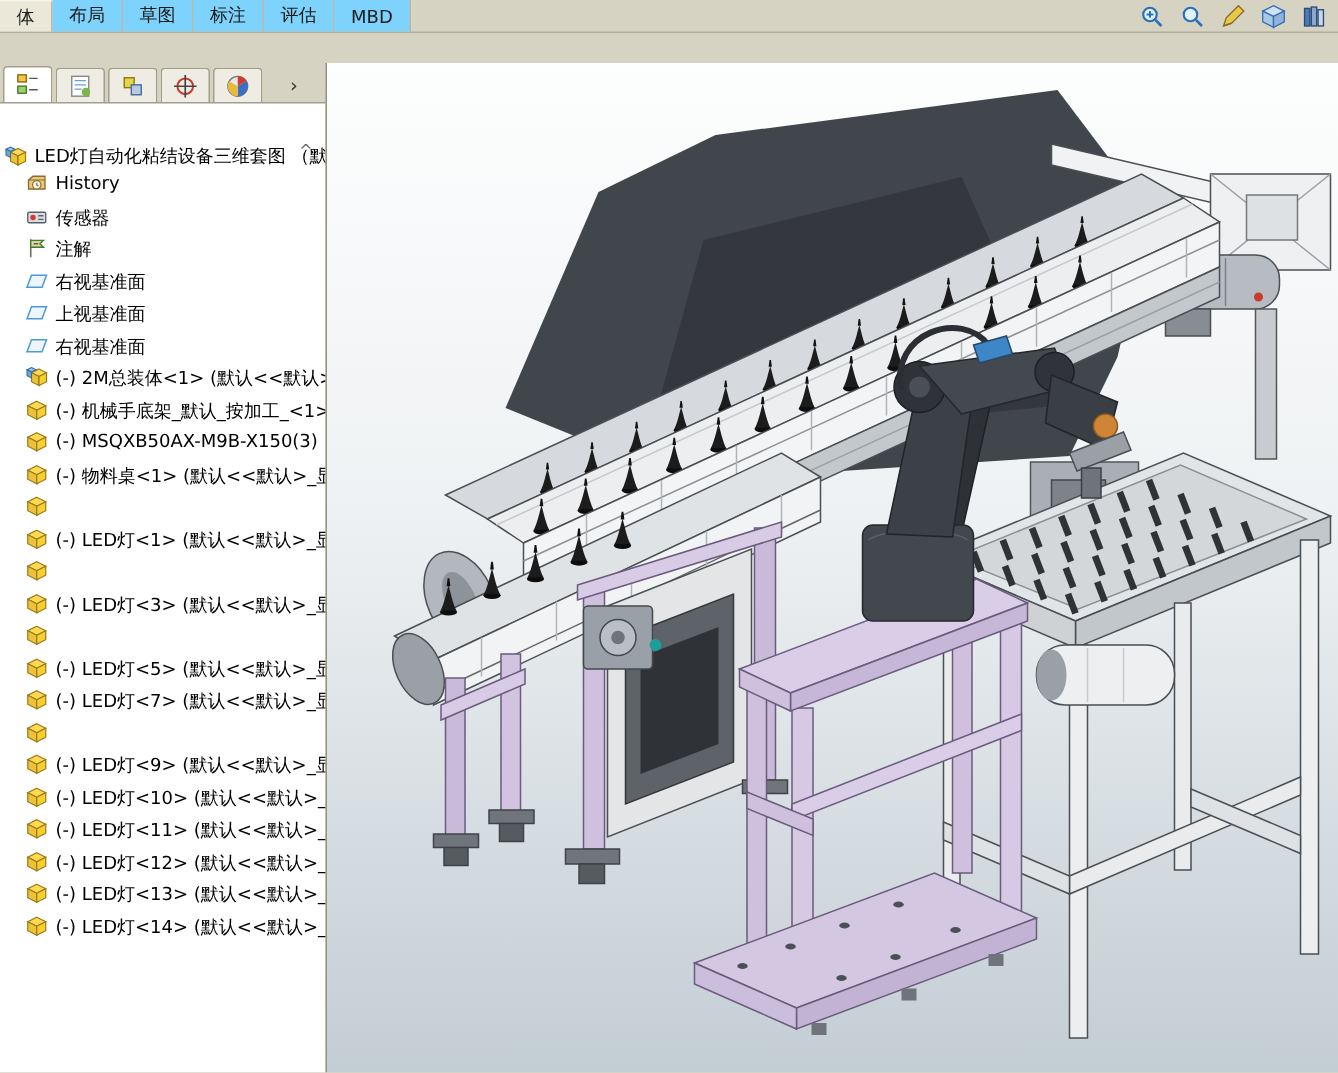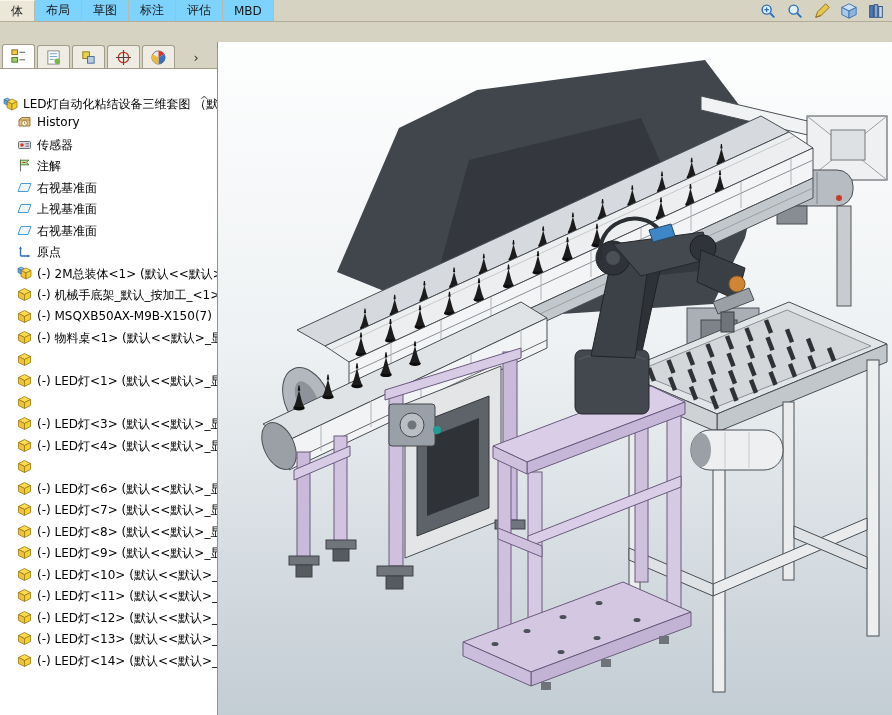--- a/index.html
+++ b/index.html
@@ -205,29 +205,20 @@
             <span class="ticon">
               <svg viewBox="0 0 15 15">
                 <polygon points="4,3.5 14,3.5 11,11.5 1,11.5" fill="#eaf4fb" fill-opacity="0.85" stroke="#4a9ad4" stroke-width="1"></polygon>
               </svg>
             </span>
             <span class="tlabel">右视基准面</span>
           </div>
           <div class="tree-row">
             <span class="ticon">
               <svg viewBox="0 0 15 15">
-                <path d="M3.5 12V4M3.5 12h8" fill="none" stroke="#2a6cc0" stroke-width="1.3"></path>
-                <path d="M3.5 2.2L2.1 4.8h2.8z M13.2 12l-2.6-1.4v2.8z" fill="#2a6cc0"></path>
-              </svg>
-            </span>
-            <span class="tlabel">原点</span>
-          </div>
-          <div class="tree-row">
-            <span class="ticon">
-              <svg viewBox="0 0 15 15">
                 <polygon points="9,2 14,4.5 9,7 4,4.5" fill="#ffd94e" stroke="#9a7a1a" stroke-width="0.8"></polygon>
                 <polygon points="4,4.5 9,7 9,13 4,10.5" fill="#ecc23a" stroke="#9a7a1a" stroke-width="0.8"></polygon>
                 <polygon points="14,4.5 9,7 9,13 14,10.5" fill="#f7cf2e" stroke="#9a7a1a" stroke-width="0.8"></polygon>
                 <polygon points="4,1 7,2.5 4,4 1,2.5" fill="#8fc4e8" stroke="#3a6a9a" stroke-width="0.7"></polygon>
                 <polygon points="1,2.5 4,4 4,8 1,6.5" fill="#6aa8d8" stroke="#3a6a9a" stroke-width="0.7"></polygon>
               </svg>
             </span>
             <span class="tlabel">(-) 2M总装体&lt;1&gt; (默认&lt;&lt;默认&gt;_显</span>
           </div>
           <div class="tree-row">
@@ -241,21 +232,21 @@
             <span class="tlabel">(-) 机械手底架_默认_按加工_&lt;1&gt;</span>
           </div>
           <div class="tree-row">
             <span class="ticon">
               <svg viewBox="0 0 15 15">
                 <polygon points="7.5,1.5 13.5,4.5 7.5,7.5 1.5,4.5" fill="#ffd94e" stroke="#9a7a1a" stroke-width="0.8"></polygon>
                 <polygon points="1.5,4.5 7.5,7.5 7.5,13.5 1.5,10.5" fill="#ecc23a" stroke="#9a7a1a" stroke-width="0.8"></polygon>
                 <polygon points="13.5,4.5 7.5,7.5 7.5,13.5 13.5,10.5" fill="#f7cf2e" stroke="#9a7a1a" stroke-width="0.8"></polygon>
               </svg>
             </span>
-            <span class="tlabel">(-) MSQXB50AX-M9B-X150(7)</span>
+            <span class="tlabel">(-) MSQXB50AX-M9B-X150(3)</span>
           </div>
           <div class="tree-row">
             <span class="ticon">
               <svg viewBox="0 0 15 15">
                 <polygon points="7.5,1.5 13.5,4.5 7.5,7.5 1.5,4.5" fill="#ffd94e" stroke="#9a7a1a" stroke-width="0.8"></polygon>
                 <polygon points="1.5,4.5 7.5,7.5 7.5,13.5 1.5,10.5" fill="#ecc23a" stroke="#9a7a1a" stroke-width="0.8"></polygon>
                 <polygon points="13.5,4.5 7.5,7.5 7.5,13.5 13.5,10.5" fill="#f7cf2e" stroke="#9a7a1a" stroke-width="0.8"></polygon>
               </svg>
             </span>
             <span class="tlabel">(-) 物料桌&lt;1&gt; (默认&lt;&lt;默认&gt;_显示</span>
@@ -299,60 +290,49 @@
             <span class="tlabel">(-) LED灯&lt;3&gt; (默认&lt;&lt;默认&gt;_显</span>
           </div>
           <div class="tree-row">
             <span class="ticon">
               <svg viewBox="0 0 15 15">
                 <polygon points="7.5,1.5 13.5,4.5 7.5,7.5 1.5,4.5" fill="#ffd94e" stroke="#9a7a1a" stroke-width="0.8"></polygon>
                 <polygon points="1.5,4.5 7.5,7.5 7.5,13.5 1.5,10.5" fill="#ecc23a" stroke="#9a7a1a" stroke-width="0.8"></polygon>
                 <polygon points="13.5,4.5 7.5,7.5 7.5,13.5 13.5,10.5" fill="#f7cf2e" stroke="#9a7a1a" stroke-width="0.8"></polygon>
               </svg>
             </span>
-            <span class="tlabel">(-) LED灯&lt;4&gt; (默认&lt;&lt;默认&gt;_显</span>
-          </div>
-          <div class="tree-row">
-            <span class="ticon">
-              <svg viewBox="0 0 15 15">
-                <polygon points="7.5,1.5 13.5,4.5 7.5,7.5 1.5,4.5" fill="#ffd94e" stroke="#9a7a1a" stroke-width="0.8"></polygon>
-                <polygon points="1.5,4.5 7.5,7.5 7.5,13.5 1.5,10.5" fill="#ecc23a" stroke="#9a7a1a" stroke-width="0.8"></polygon>
-                <polygon points="13.5,4.5 7.5,7.5 7.5,13.5 13.5,10.5" fill="#f7cf2e" stroke="#9a7a1a" stroke-width="0.8"></polygon>
-              </svg>
-            </span>
-          </div>
-          <div class="tree-row">
-            <span class="ticon">
-              <svg viewBox="0 0 15 15">
-                <polygon points="7.5,1.5 13.5,4.5 7.5,7.5 1.5,4.5" fill="#ffd94e" stroke="#9a7a1a" stroke-width="0.8"></polygon>
-                <polygon points="1.5,4.5 7.5,7.5 7.5,13.5 1.5,10.5" fill="#ecc23a" stroke="#9a7a1a" stroke-width="0.8"></polygon>
-                <polygon points="13.5,4.5 7.5,7.5 7.5,13.5 13.5,10.5" fill="#f7cf2e" stroke="#9a7a1a" stroke-width="0.8"></polygon>
-              </svg>
-            </span>
-            <span class="tlabel">(-) LED灯&lt;6&gt; (默认&lt;&lt;默认&gt;_显</span>
+          </div>
+          <div class="tree-row">
+            <span class="ticon">
+              <svg viewBox="0 0 15 15">
+                <polygon points="7.5,1.5 13.5,4.5 7.5,7.5 1.5,4.5" fill="#ffd94e" stroke="#9a7a1a" stroke-width="0.8"></polygon>
+                <polygon points="1.5,4.5 7.5,7.5 7.5,13.5 1.5,10.5" fill="#ecc23a" stroke="#9a7a1a" stroke-width="0.8"></polygon>
+                <polygon points="13.5,4.5 7.5,7.5 7.5,13.5 13.5,10.5" fill="#f7cf2e" stroke="#9a7a1a" stroke-width="0.8"></polygon>
+              </svg>
+            </span>
+            <span class="tlabel">(-) LED灯&lt;5&gt; (默认&lt;&lt;默认&gt;_显</span>
           </div>
           <div class="tree-row">
             <span class="ticon">
               <svg viewBox="0 0 15 15">
                 <polygon points="7.5,1.5 13.5,4.5 7.5,7.5 1.5,4.5" fill="#ffd94e" stroke="#9a7a1a" stroke-width="0.8"></polygon>
                 <polygon points="1.5,4.5 7.5,7.5 7.5,13.5 1.5,10.5" fill="#ecc23a" stroke="#9a7a1a" stroke-width="0.8"></polygon>
                 <polygon points="13.5,4.5 7.5,7.5 7.5,13.5 13.5,10.5" fill="#f7cf2e" stroke="#9a7a1a" stroke-width="0.8"></polygon>
               </svg>
             </span>
             <span class="tlabel">(-) LED灯&lt;7&gt; (默认&lt;&lt;默认&gt;_显</span>
           </div>
           <div class="tree-row">
             <span class="ticon">
               <svg viewBox="0 0 15 15">
                 <polygon points="7.5,1.5 13.5,4.5 7.5,7.5 1.5,4.5" fill="#ffd94e" stroke="#9a7a1a" stroke-width="0.8"></polygon>
                 <polygon points="1.5,4.5 7.5,7.5 7.5,13.5 1.5,10.5" fill="#ecc23a" stroke="#9a7a1a" stroke-width="0.8"></polygon>
                 <polygon points="13.5,4.5 7.5,7.5 7.5,13.5 13.5,10.5" fill="#f7cf2e" stroke="#9a7a1a" stroke-width="0.8"></polygon>
               </svg>
             </span>
-            <span class="tlabel">(-) LED灯&lt;8&gt; (默认&lt;&lt;默认&gt;_显</span>
           </div>
           <div class="tree-row">
             <span class="ticon">
               <svg viewBox="0 0 15 15">
                 <polygon points="7.5,1.5 13.5,4.5 7.5,7.5 1.5,4.5" fill="#ffd94e" stroke="#9a7a1a" stroke-width="0.8"></polygon>
                 <polygon points="1.5,4.5 7.5,7.5 7.5,13.5 1.5,10.5" fill="#ecc23a" stroke="#9a7a1a" stroke-width="0.8"></polygon>
                 <polygon points="13.5,4.5 7.5,7.5 7.5,13.5 13.5,10.5" fill="#f7cf2e" stroke="#9a7a1a" stroke-width="0.8"></polygon>
               </svg>
             </span>
             <span class="tlabel">(-) LED灯&lt;9&gt; (默认&lt;&lt;默认&gt;_显</span>

